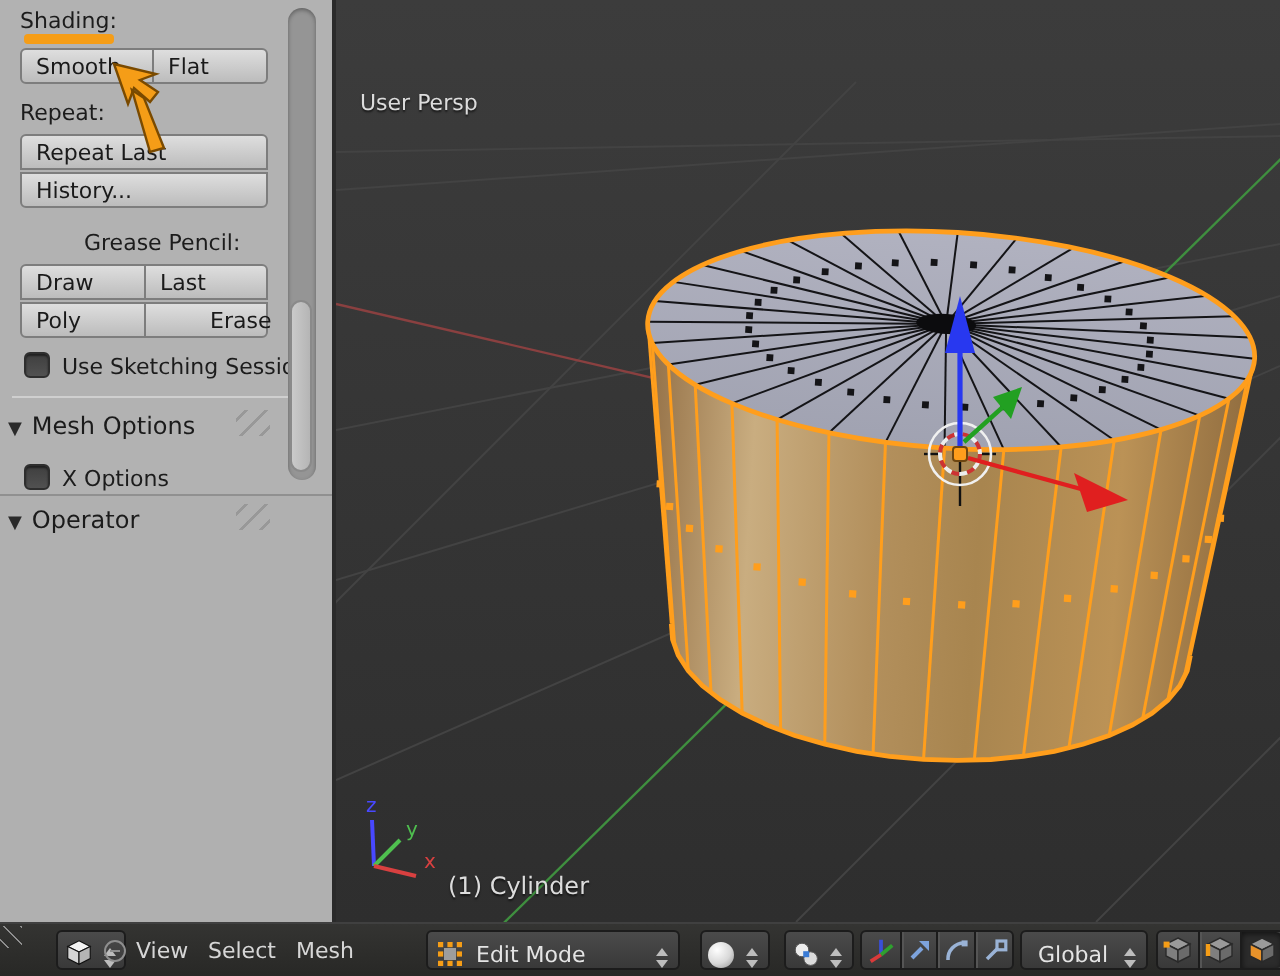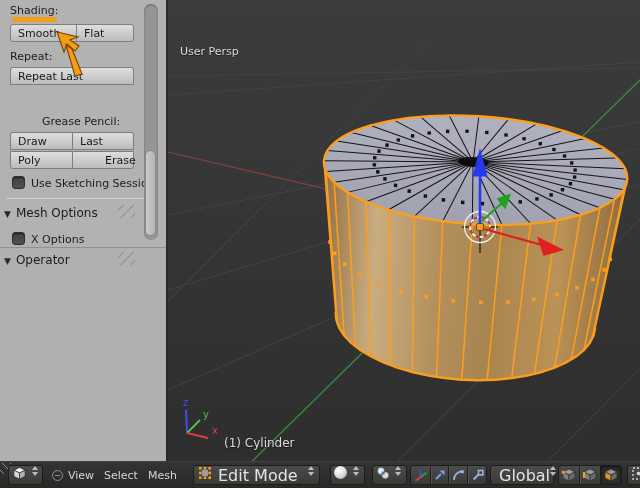--- a/index.html
+++ b/index.html
@@ -36,22 +36,22 @@
             background:linear-gradient(#3c3c3c,#2e2e2e);overflow:hidden;}
   #scene{position:absolute;left:0;top:0;}
   .vptext{position:absolute;font-size:11px;color:#dcdcdc;white-space:nowrap;
           text-shadow:0 1px 1px rgba(0,0,0,.6);}
   
   #header{position:absolute;left:0;top:461px;width:640px;height:27px;
           background:linear-gradient(#343432,#282826);border-top:1px solid #404040;}
   .corner-widget{position:absolute;left:0;top:1px;width:11px;height:11px;
           background:repeating-linear-gradient(45deg,transparent 0 2.5px,#8f8f8f 2.5px 3.5px,transparent 3.5px 6px);}
   .hbtn{position:absolute;top:3px;height:20px;background:linear-gradient(#4b4b4b,#393939);
-        border:1px solid #1c1c1c;border-radius:3px;display:flex;align-items:flex-start;
-        color:#e4e4e4;font-size:16px;}
+        border:1px solid #1c1c1c;border-radius:3px;display:flex;align-items:flex-end;
+        color:#e4e4e4;font-size:11px;margin-left:20px;}
   .hmenu{position:absolute;top:7px;font-size:11px;color:#d6d6d6;white-space:nowrap;cursor:default;}
   .spin{display:flex;flex-direction:column;align-items:center;justify-content:center;gap:2px;
         width:12px;margin-left:auto;}
   .arr-up{width:0;height:0;border-left:3.5px solid transparent;border-right:3.5px solid transparent;
           border-bottom:4px solid #bdbdbd;}
   .arr-dn{width:0;height:0;border-left:3.5px solid transparent;border-right:3.5px solid transparent;
           border-top:4px solid #bdbdbd;}
   .grp-sep{width:1px;align-self:stretch;background:#1c1c1c;box-shadow:1px 0 0 #555;}
   .minus-circle{position:absolute;top:8px;width:11px;height:11px;border:1px solid #8f8f8f;
                 border-radius:50%;}
@@ -65,20 +65,21 @@
 <div id="app">
 
   <div id="toolshelf">
     <div class="tlabel" style="left:10px;top:4px;">Shading:</div>
     <div id="smooth-highlight" style="background: rgb(245, 157, 23);"></div>
     <div class="tbtn" style="left:10px;top:24px;width:67px;border-top-right-radius:0;border-bottom-right-radius:0;">Smooth</div>
     <div class="tbtn" style="left:76px;top:24px;width:58px;border-top-left-radius:0;border-bottom-left-radius:0;">Flat</div>
 
     <div class="tlabel" style="left:10px;top:50px;">Repeat:</div>
     <div class="tbtn" style="left:10px;top:67px;width:124px;border-bottom-left-radius:0;border-bottom-right-radius:0;">Repeat Last</div>
+    <div class="tbtn" style="left:10px;top:86px;width:124px;border-top-left-radius:0;border-top-right-radius:0;">History...</div>
 
     <div class="tlabel" style="left:10px;top:115px;margin-left:32px;">Grease Pencil:</div>
     <div class="tbtn" style="left:10px;top:132px;width:63px;border-radius:3px 0 0 0;">Draw</div>
     <div class="tbtn" style="left:72px;top:132px;width:62px;border-radius:0 3px 0 0;">Last</div>
     <div class="tbtn" style="left:10px;top:151px;width:63px;border-radius:0 0 0 3px;">Poly</div>
     <div class="tbtn" style="left:72px;top:151px;width:62px;border-radius:0 0 3px 0;padding-left:32px;">Erase</div>
 
     <div class="checkbox" style="left:12px;top:176px;"></div>
     <div class="chklabel" style="left:31px;top:177px;">Use Sketching Sessio</div>
 

